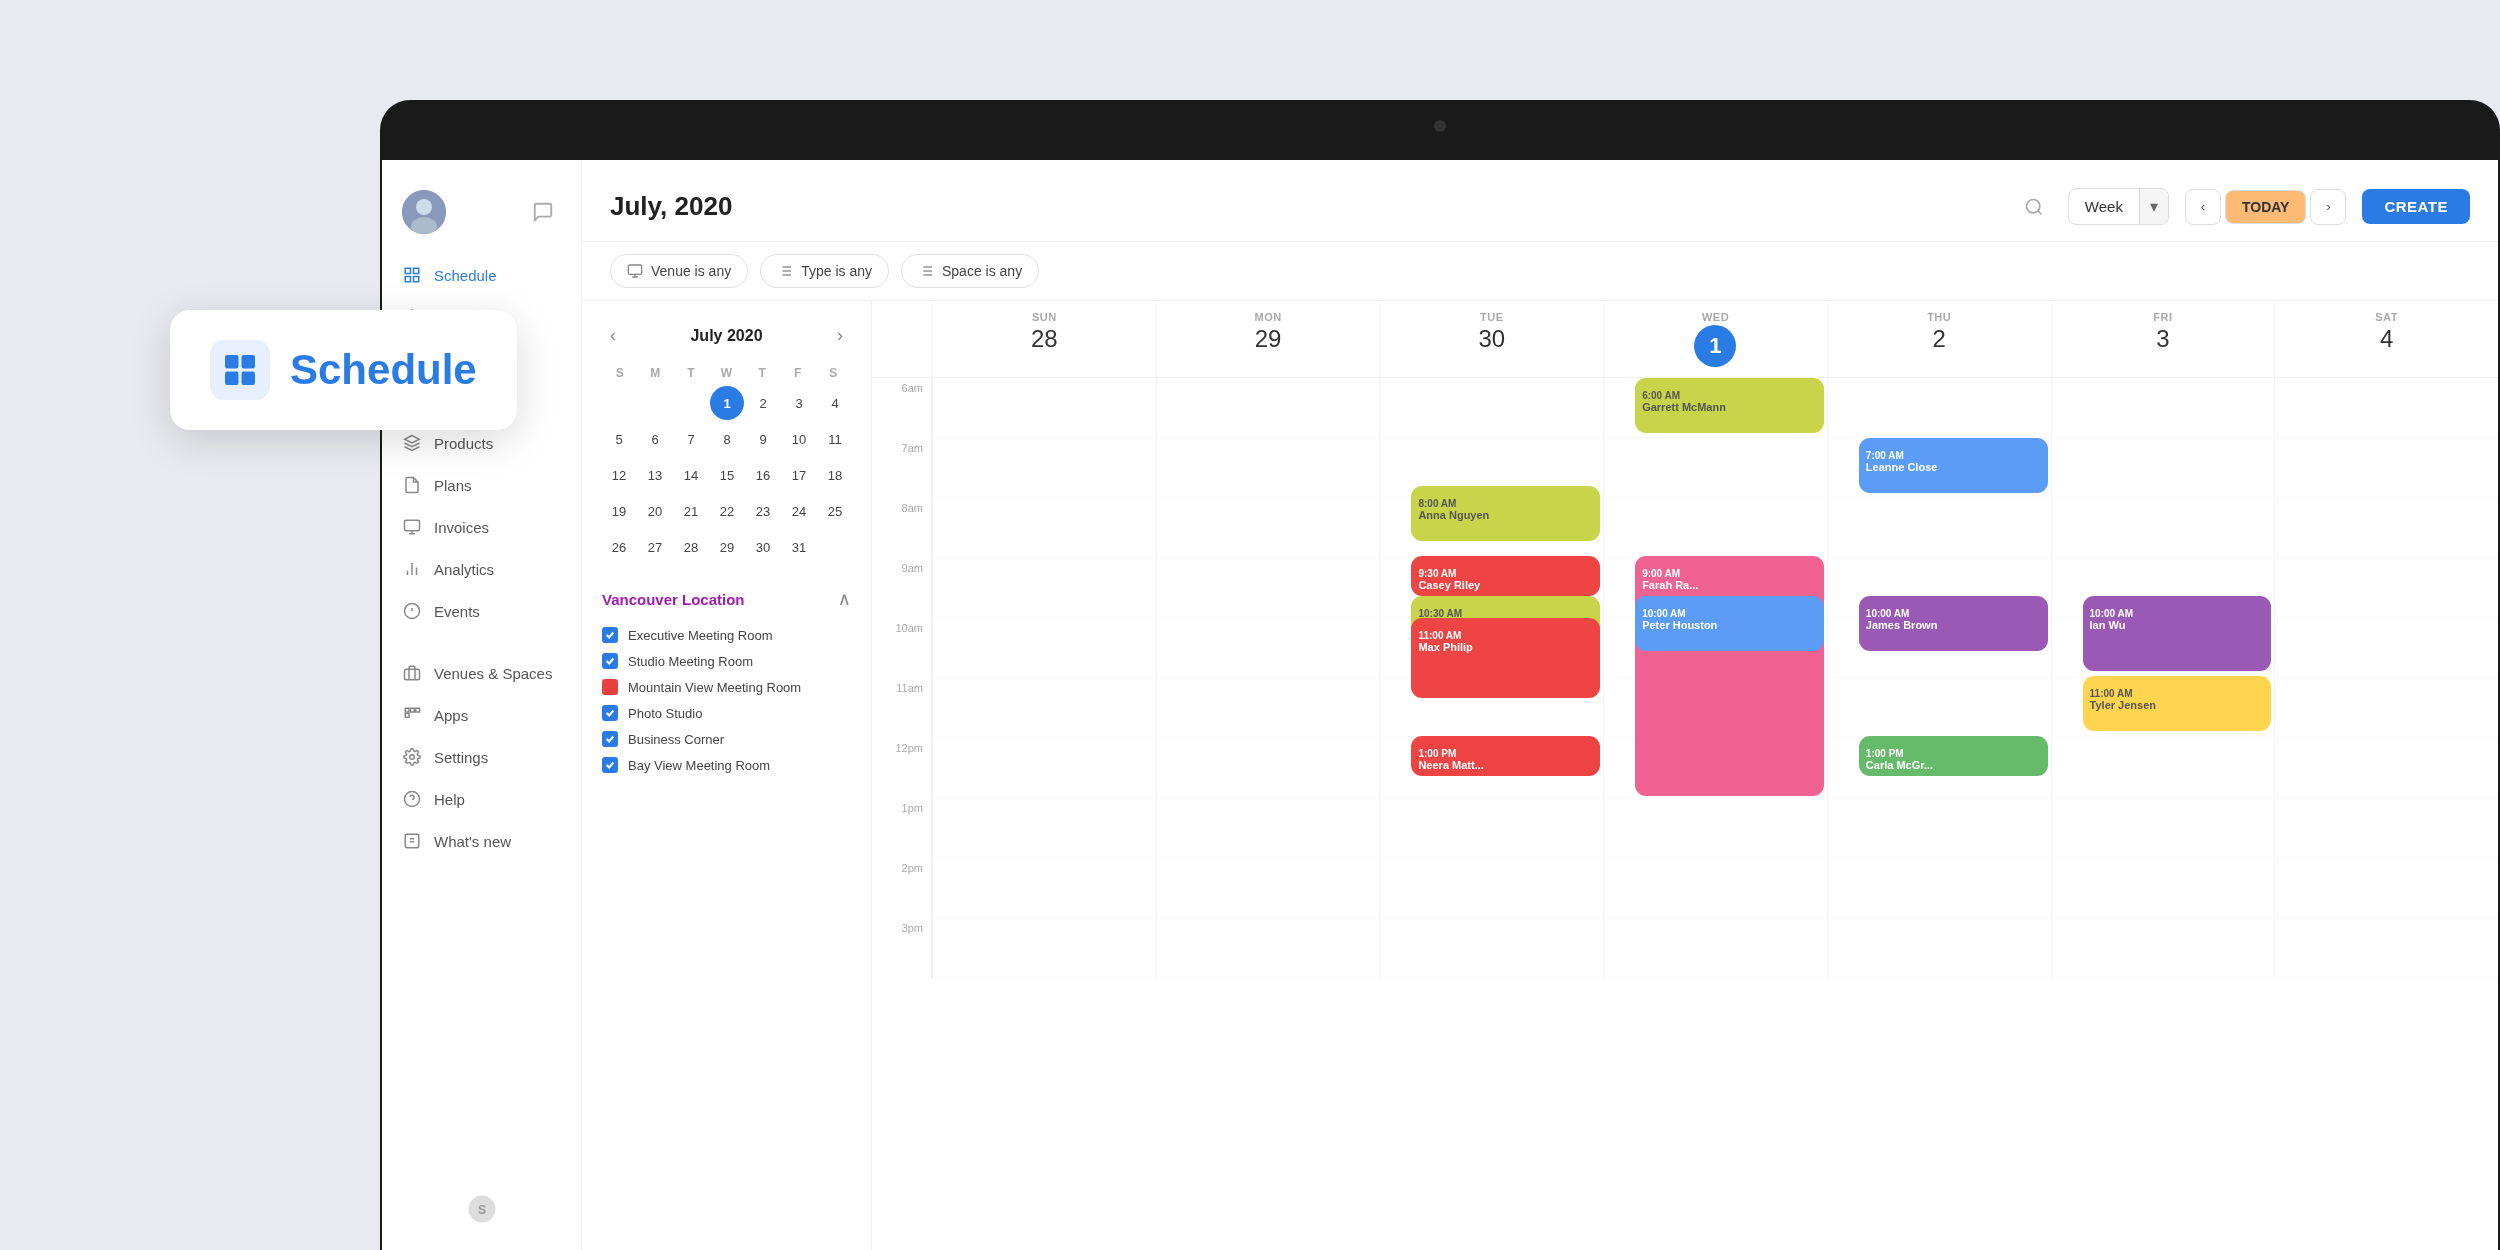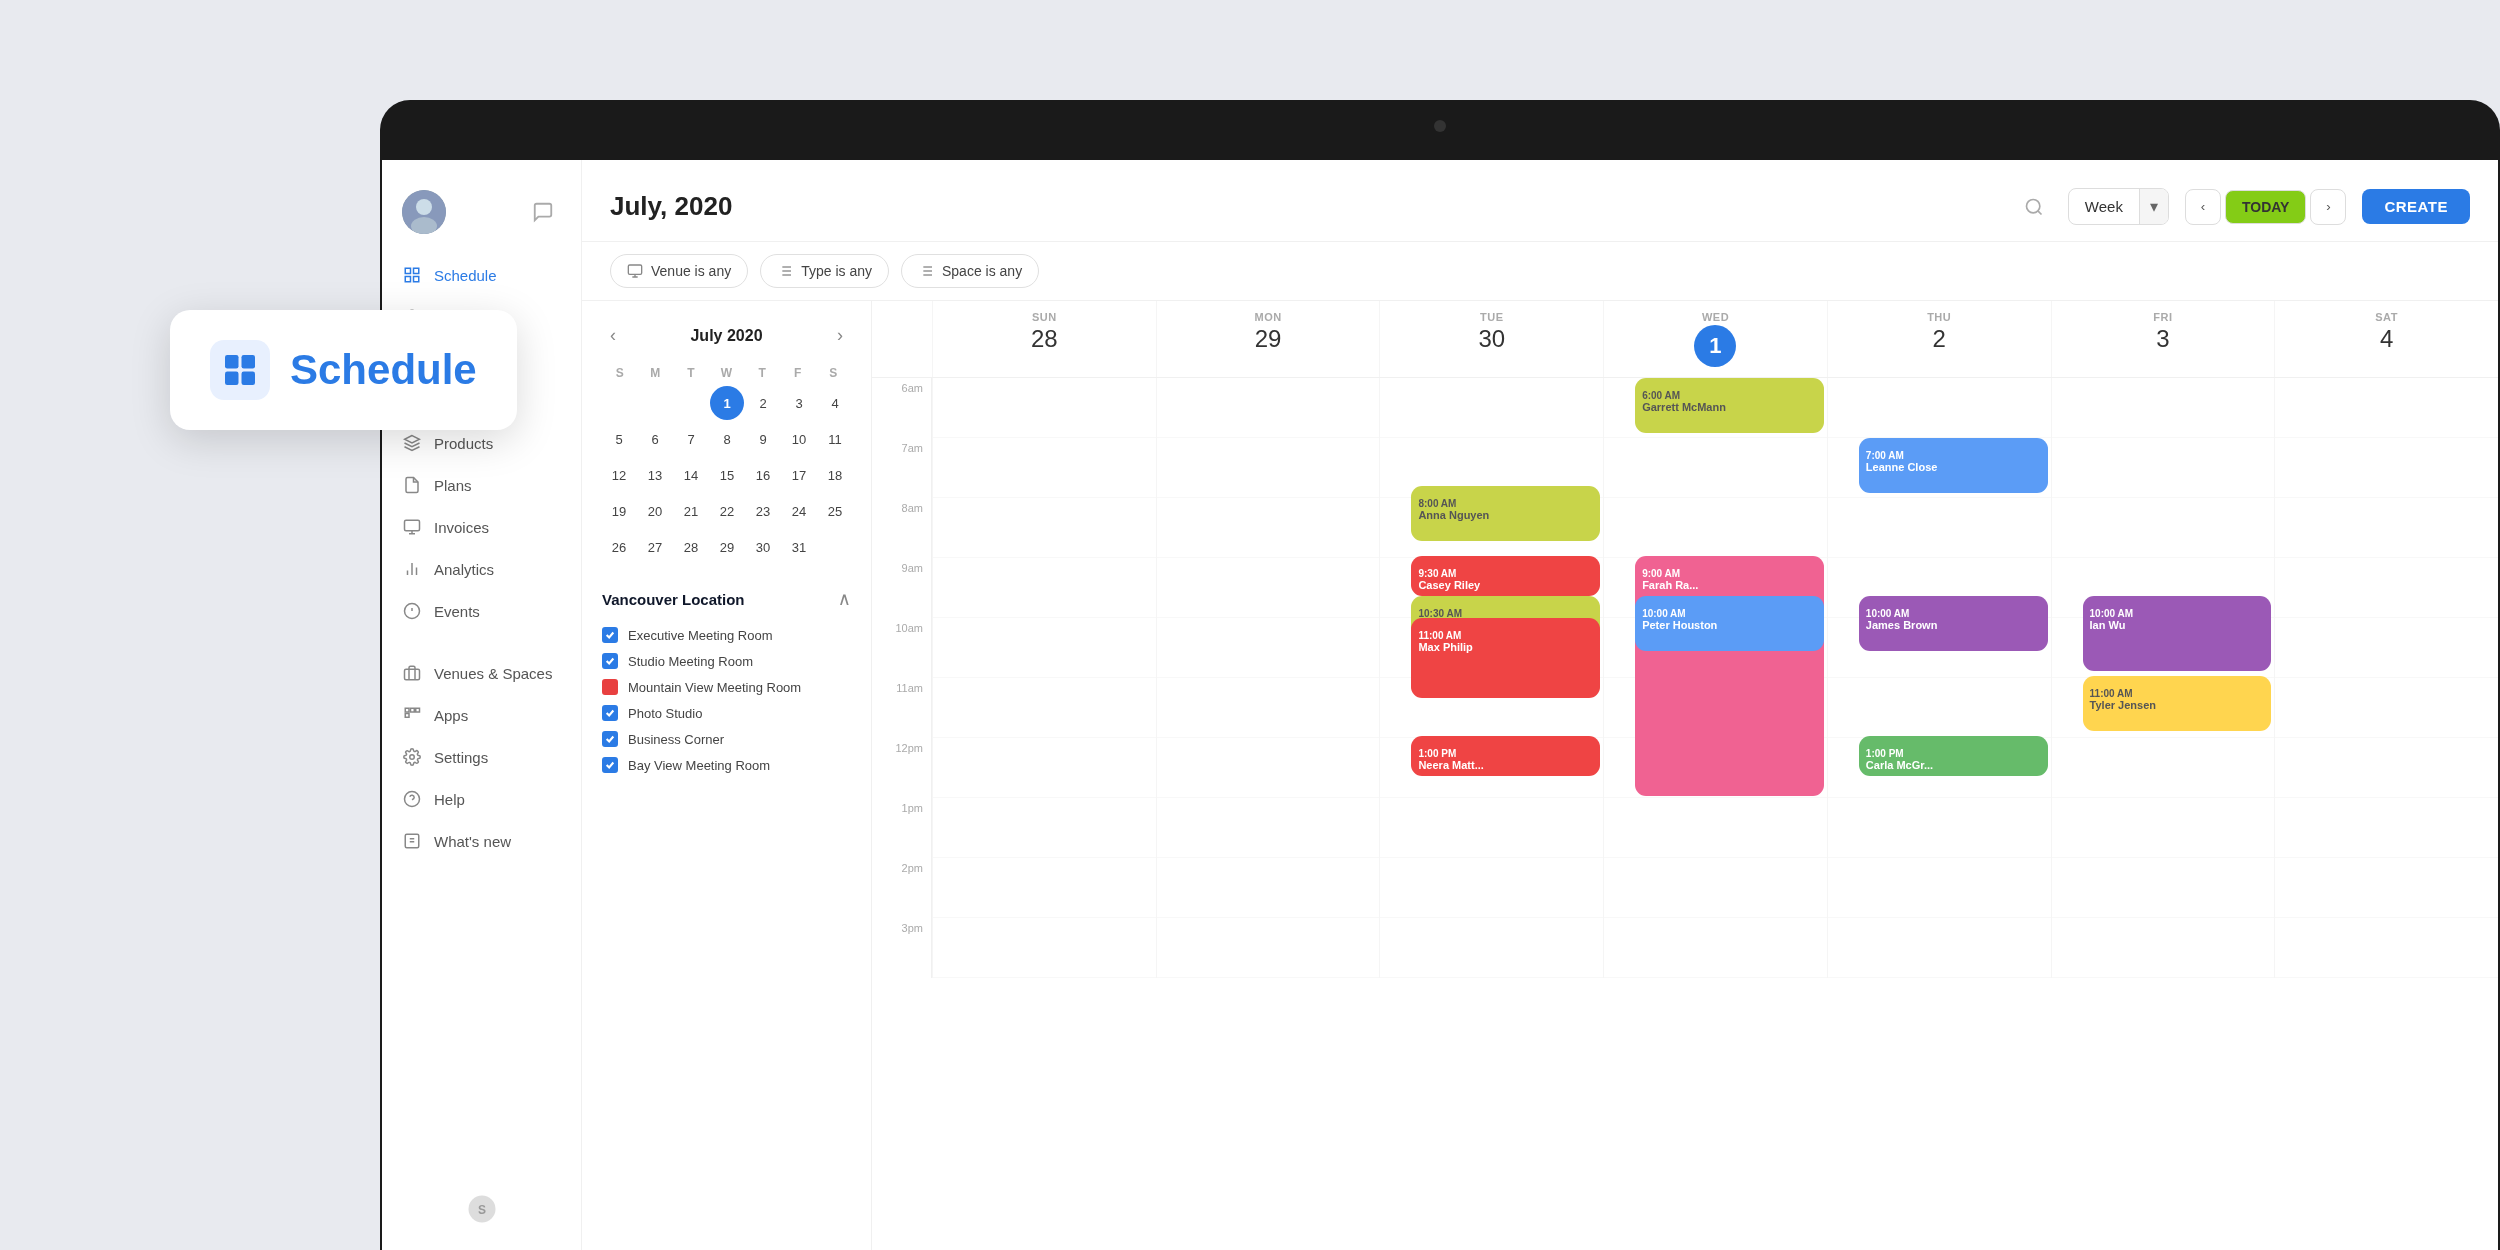--- a/index.html
+++ b/index.html
@@ -205,21 +205,21 @@
       color: #555;
       background: #fff;
     }
     .today-btn {
       padding: 8px 16px;
       border: 1px solid #ddd;
       border-radius: 8px;
       font-size: 14px;
       font-weight: 600;
       color: #333;
-      background: #84cc16;
+      background: #fdba74;
       cursor: pointer;
     }
     .create-btn {
       padding: 9px 22px;
       background: #2b7be5;
       color: #fff;
       border-radius: 8px;
       font-size: 15px;
       font-weight: 700;
       cursor: pointer;
@@ -326,21 +326,21 @@
     }
     .venue-header {
       display: flex;
       align-items: center;
       justify-content: space-between;
       margin-bottom: 12px;
     }
     .venue-title {
       font-size: 15px;
       font-weight: 700;
-      color: #0f172a;
+      color: #a21caf;
     }
     .venue-toggle { cursor: pointer; color: #888; font-size: 18px; }
     .venue-item {
       display: flex;
       align-items: center;
       gap: 10px;
       padding: 5px 0;
       font-size: 13px;
       color: #444;
     }

